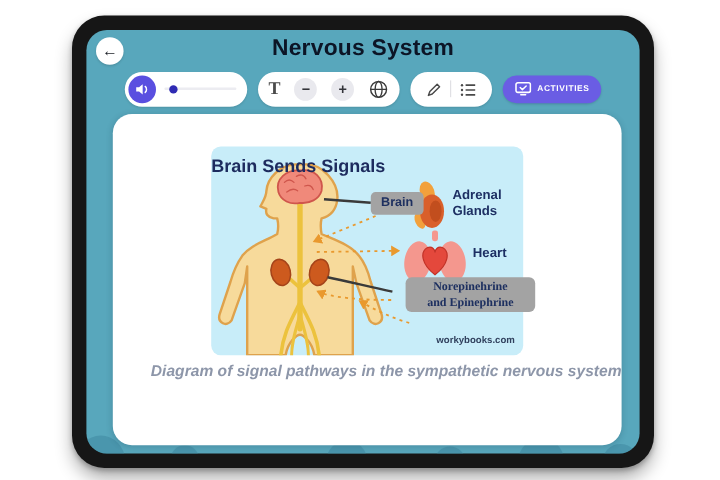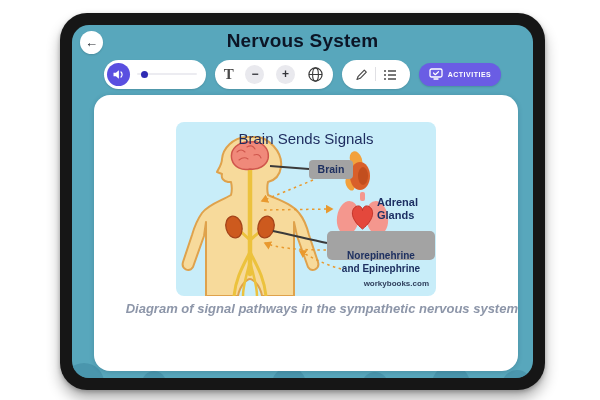--- a/index.html
+++ b/index.html
@@ -40,29 +40,29 @@
   .divider{width:1px;height:14px;background:#e0e0e4;}
   .activities-btn{height:23px;border-radius:12px;background:#6a5de4;color:#fff;
                   display:flex;align-items:center;gap:5px;padding:0 10px;cursor:pointer;
                   box-shadow:0 1px 2px rgba(0,0,0,.15);}
   .activities-btn span{font-size:7px;font-weight:700;letter-spacing:.5px;}
   
   .card{position:absolute;left:22px;top:70px;width:424px;height:276px;background:#ffffff;
         border-radius:16px;box-shadow:0 1px 5px rgba(20,50,70,.20);}
   .panel{position:absolute;left:82px;top:27px;width:260px;height:174px;background:#c8edf9;
          border-radius:8px;}
-  .panel-title{position:absolute;left:0;right:0;top:8px;text-align:center;
-               font-size:15px;font-weight:400;color:#1d2b5e;}
+  .panel-title{position:absolute;left:0;right:0;top:8px;
+               font-size:15px;font-weight:700;color:#1d2b5e;}
   .figure{position:absolute;left:0;top:0;}
   .tag{position:absolute;background:#a3a3a3;border-radius:4px;color:#1e3060;
        font-weight:800;text-align:center;}
   .tag-brain{left:133px;top:38px;width:44px;height:19px;font-size:10.5px;line-height:19px;}
-  .tag-norep{left:151px;top:109px;width:108px;height:29px;font-size:10px;line-height:13px;
-             padding-top:18px;box-sizing:border-box;border-radius:5px;}
-  .dlabel{position:absolute;color:#1d2f63;font-weight:800;margin-top:39px;}
+  .tag-norep{left:162px;top:109px;width:108px;height:29px;font-size:10px;line-height:13px;
+             padding-top:2px;box-sizing:border-box;border-radius:5px;font-family:Liberation Serif, serif;}
+  .dlabel{position:absolute;color:#1d2f63;font-weight:800;}
   .lbl-adrenal{left:201px;top:35px;width:54px;font-size:11px;line-height:13px;}
   .lbl-heart{left:218px;top:83px;font-size:11px;}
   .lbl-other{left:167px;top:141px;font-size:12px;}
   .watermark{position:absolute;right:7px;top:157px;font-size:8px;font-weight:700;color:#31415e;text-align:center;}
   .caption{position:absolute;left:0;right:0;top:206px;text-align:right;
            font-style:italic;font-size:13px;font-weight:700;color:#8d96a9;}
   .paragraph{position:absolute;left:16px;right:14px;top:219px;
              font-size:10px;font-weight:800;color:#1a2340;line-height:21px;
              letter-spacing:-0.25px;}
 </style>

